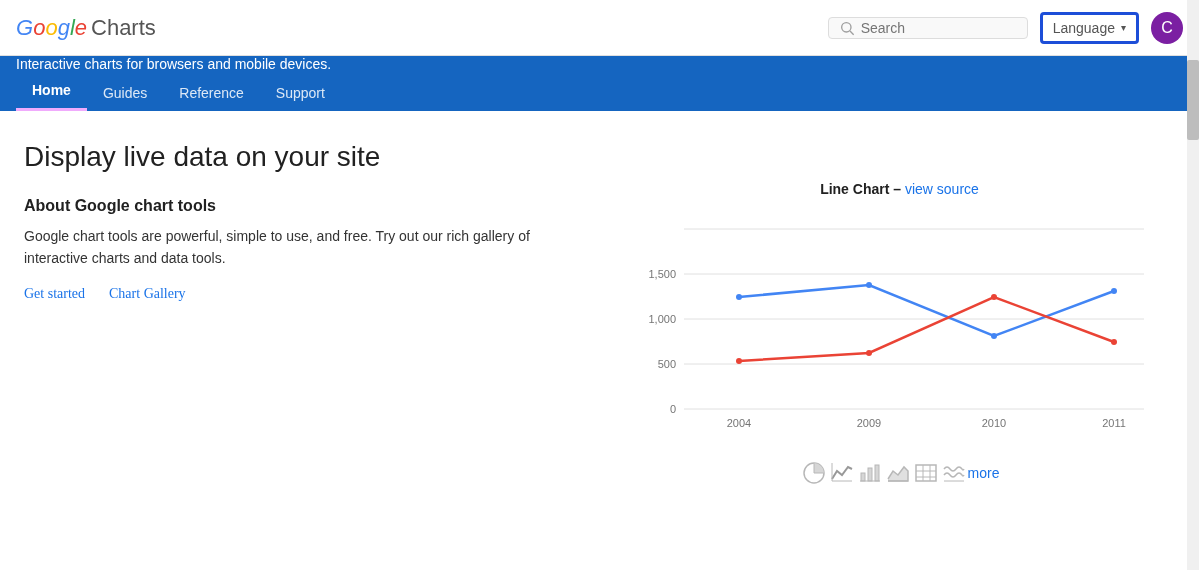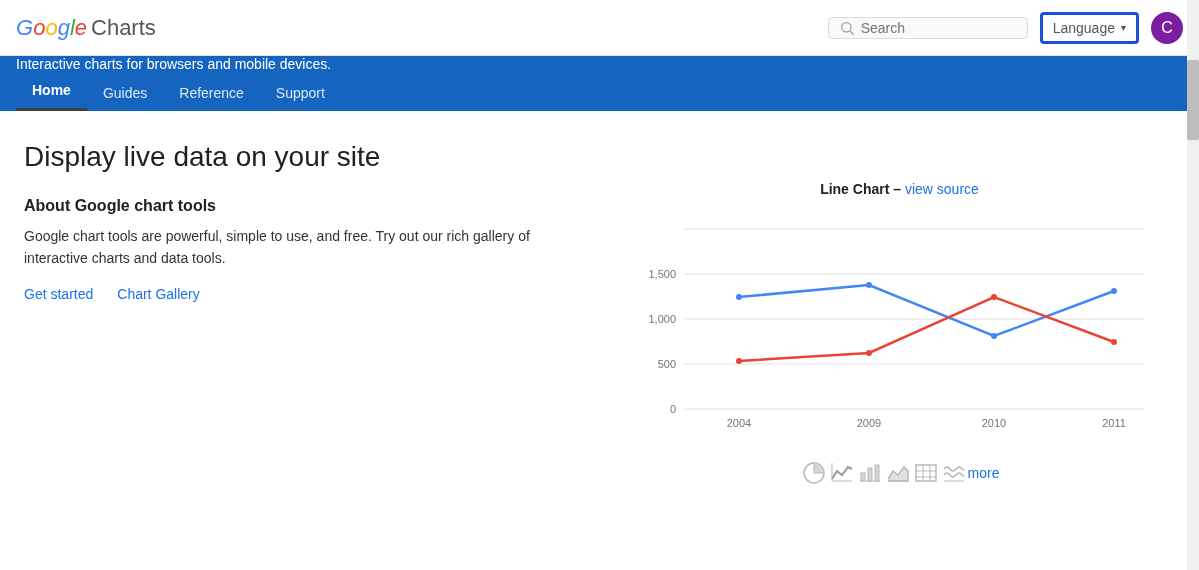--- a/index.html
+++ b/index.html
@@ -107,21 +107,21 @@
     .nav-item {
       color: rgba(255,255,255,0.85);
       padding: 10px 16px;
       cursor: pointer;
       font-size: 14px;
       text-decoration: none;
       display: block;
     }
     .nav-item.active {
       color: #fff;
-      border-bottom: 3px solid #404040;
+      border-bottom: 3px solid #f0abfc;
       font-weight: 600;
     }
 
     
     .main-content {
       padding: 30px 24px 20px 24px;
       display: flex;
       gap: 40px;
     }
     .left-panel { flex: 0 0 560px; }
@@ -141,20 +141,21 @@
     }
     .section-text {
       font-size: 14px;
       color: #333;
       line-height: 1.6;
       margin-bottom: 16px;
     }
     .link-row {
       display: flex;
       gap: 24px;
+      font-family: Liberation Serif, serif;
     }
     .link-btn {
       color: #1a73e8;
       text-decoration: none;
       font-size: 14px;
       cursor: pointer;
     }
 
     
     .chart-title {

